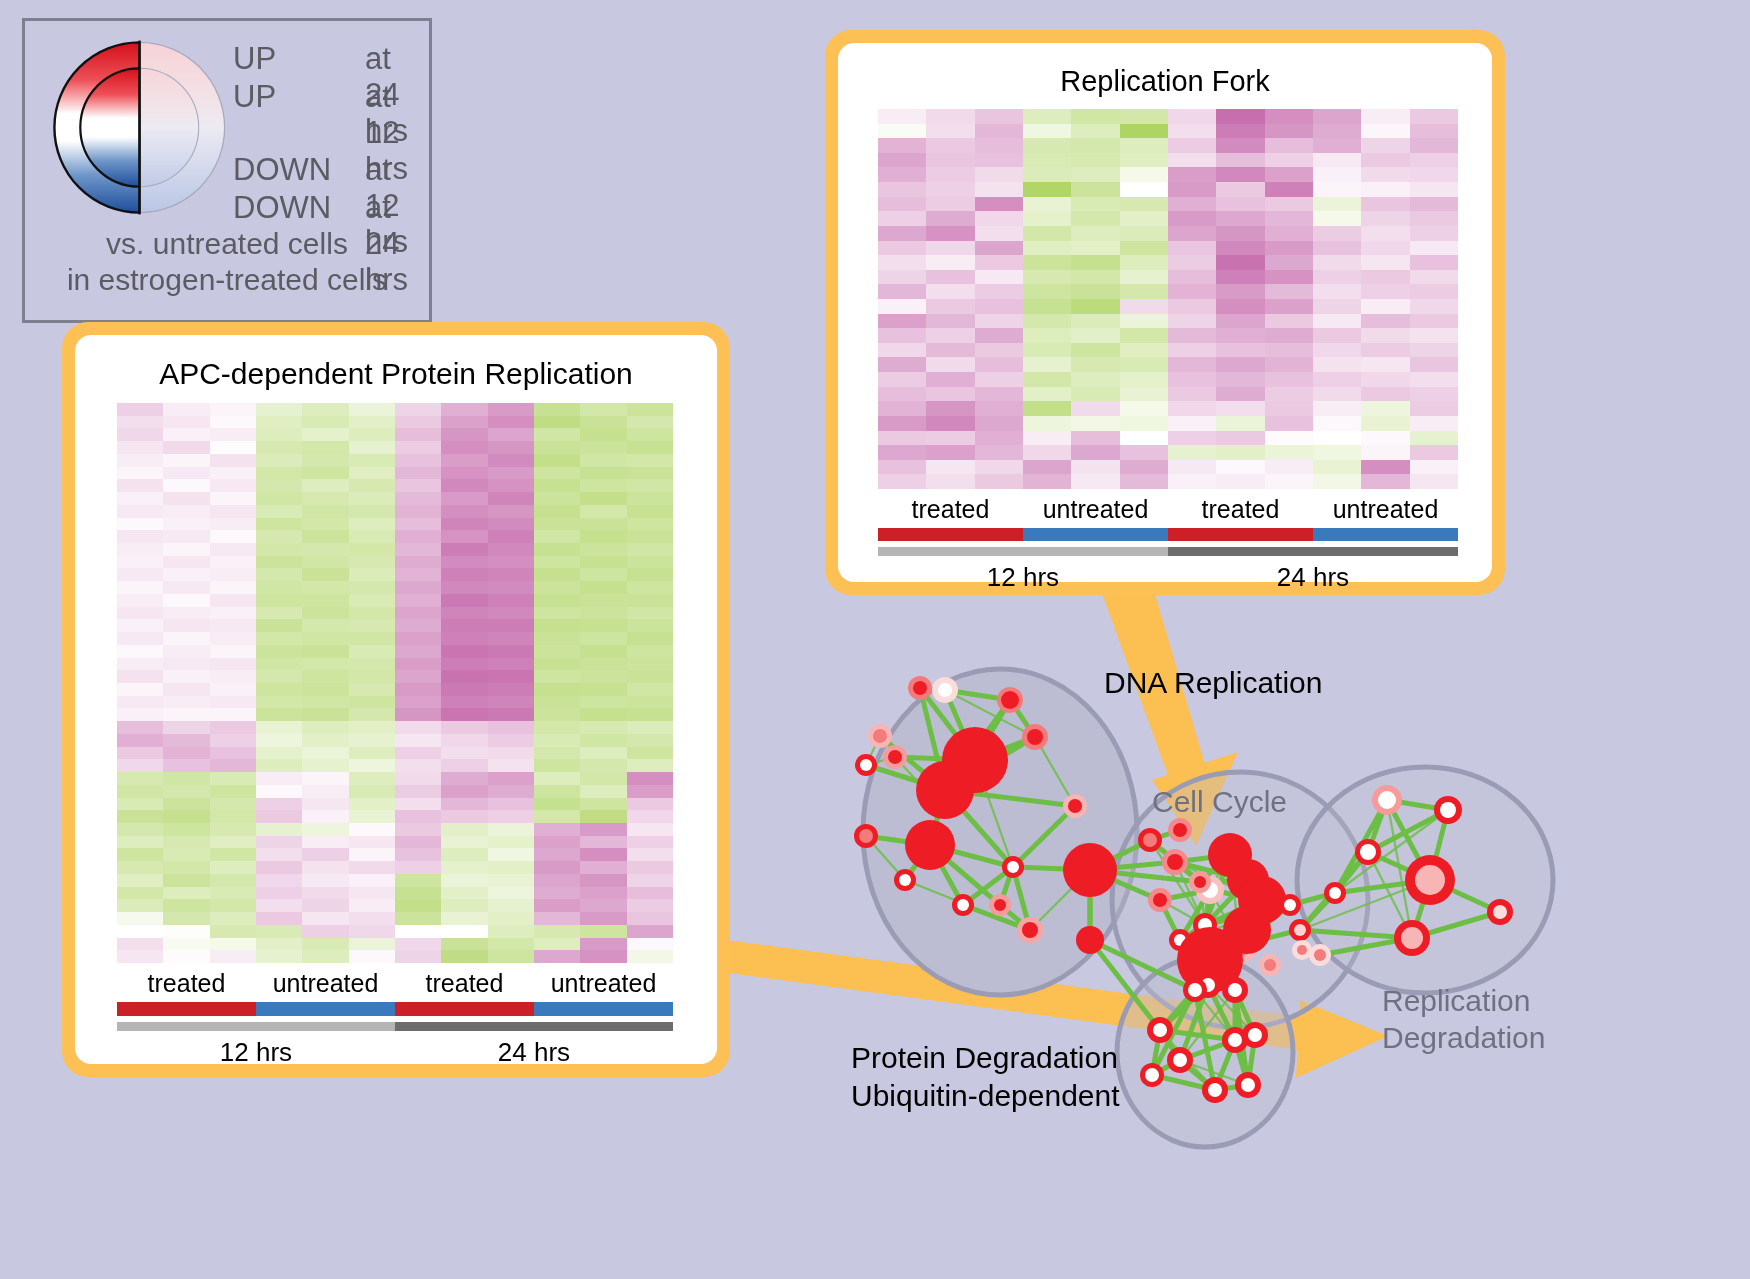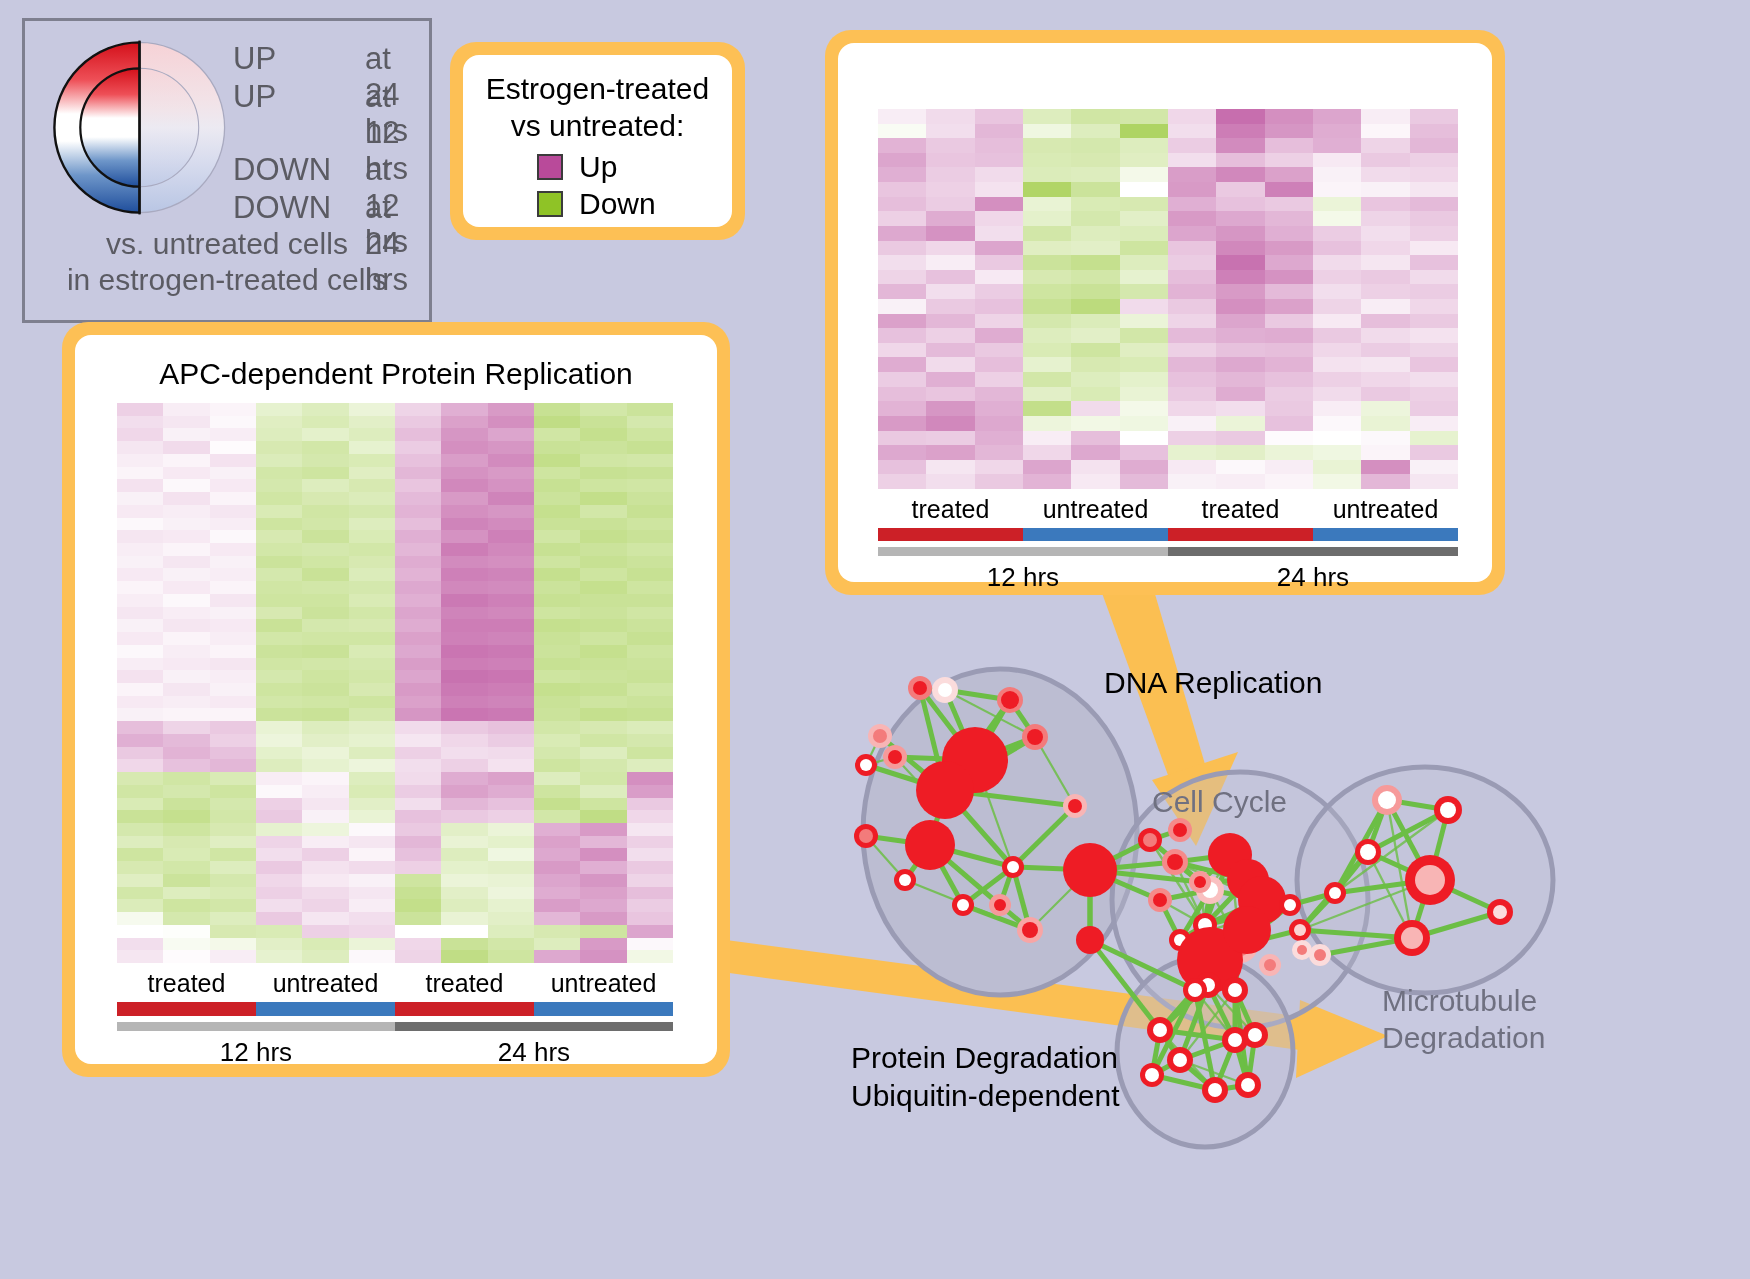--- a/index.html
+++ b/index.html
@@ -415,49 +415,32 @@
       <circle cx="1270" cy="965" r="11" fill="#f8b5b5"></circle>
         <circle cx="1270" cy="965" r="6" fill="#f37b7b"></circle>
       <circle cx="1302" cy="950" r="10" fill="#fbdcdc"></circle>
         <circle cx="1302" cy="950" r="5" fill="#f37b7b"></circle>
     </g>
   </svg>
 
   <div class="net-label" id="lbl-dna" style="z-index:4;">DNA Replication</div>
   <div class="net-label" id="lbl-cc" style="z-index:4;">Cell Cycle</div>
   <div class="net-label" id="lbl-mt" style="z-index:4;">
-    <div>Microtubule</div>
+    <div>Replication</div>
     <div>Degradation</div>
   </div>
   <div class="net-label" id="lbl-ub" style="z-index:4;">
     <div>Protein Degradation</div>
     <div>Ubiquitin-dependent</div>
   </div>
 
-  <div class="card" id="legend-card" style="z-index:6;">
-    <div class="card-inner">
-      <div class="legend-title">
-        <div>Estrogen-treated</div>
-        <div>vs untreated:</div>
-      </div>
-      <div class="legend-rows">
-        <div class="legend-row">
-          <span class="swatch" style="background:#b94a9a"></span>
-          <span class="legend-label">Up</span>
-        </div>
-        <div class="legend-row">
-          <span class="swatch" style="background:#8fc326"></span>
-          <span class="legend-label">Down</span>
-        </div>
-      </div>
-    </div>
-  </div>
 
   <div class="card" id="rf-card" style="z-index:6;">
     <div class="card-inner">
+      <div class="panel-title">Replication Fork</div>
       <div class="heatmap" id="hm-rf" style="left: 40px; top: 66px; width: 580px; height: 380px; grid-template-columns: repeat(12, 1fr); grid-template-rows: repeat(26, 1fr);">
           <div style="background:rgb(248,237,245)"></div>
           <div style="background:rgb(241,219,235)"></div>
           <div style="background:rgb(233,197,223)"></div>
           <div style="background:rgb(221,237,190)"></div>
           <div style="background:rgb(208,230,164)"></div>
           <div style="background:rgb(210,231,168)"></div>
           <div style="background:rgb(240,215,233)"></div>
           <div style="background:rgb(199,110,174)"></div>
           <div style="background:rgb(212,143,192)"></div>

